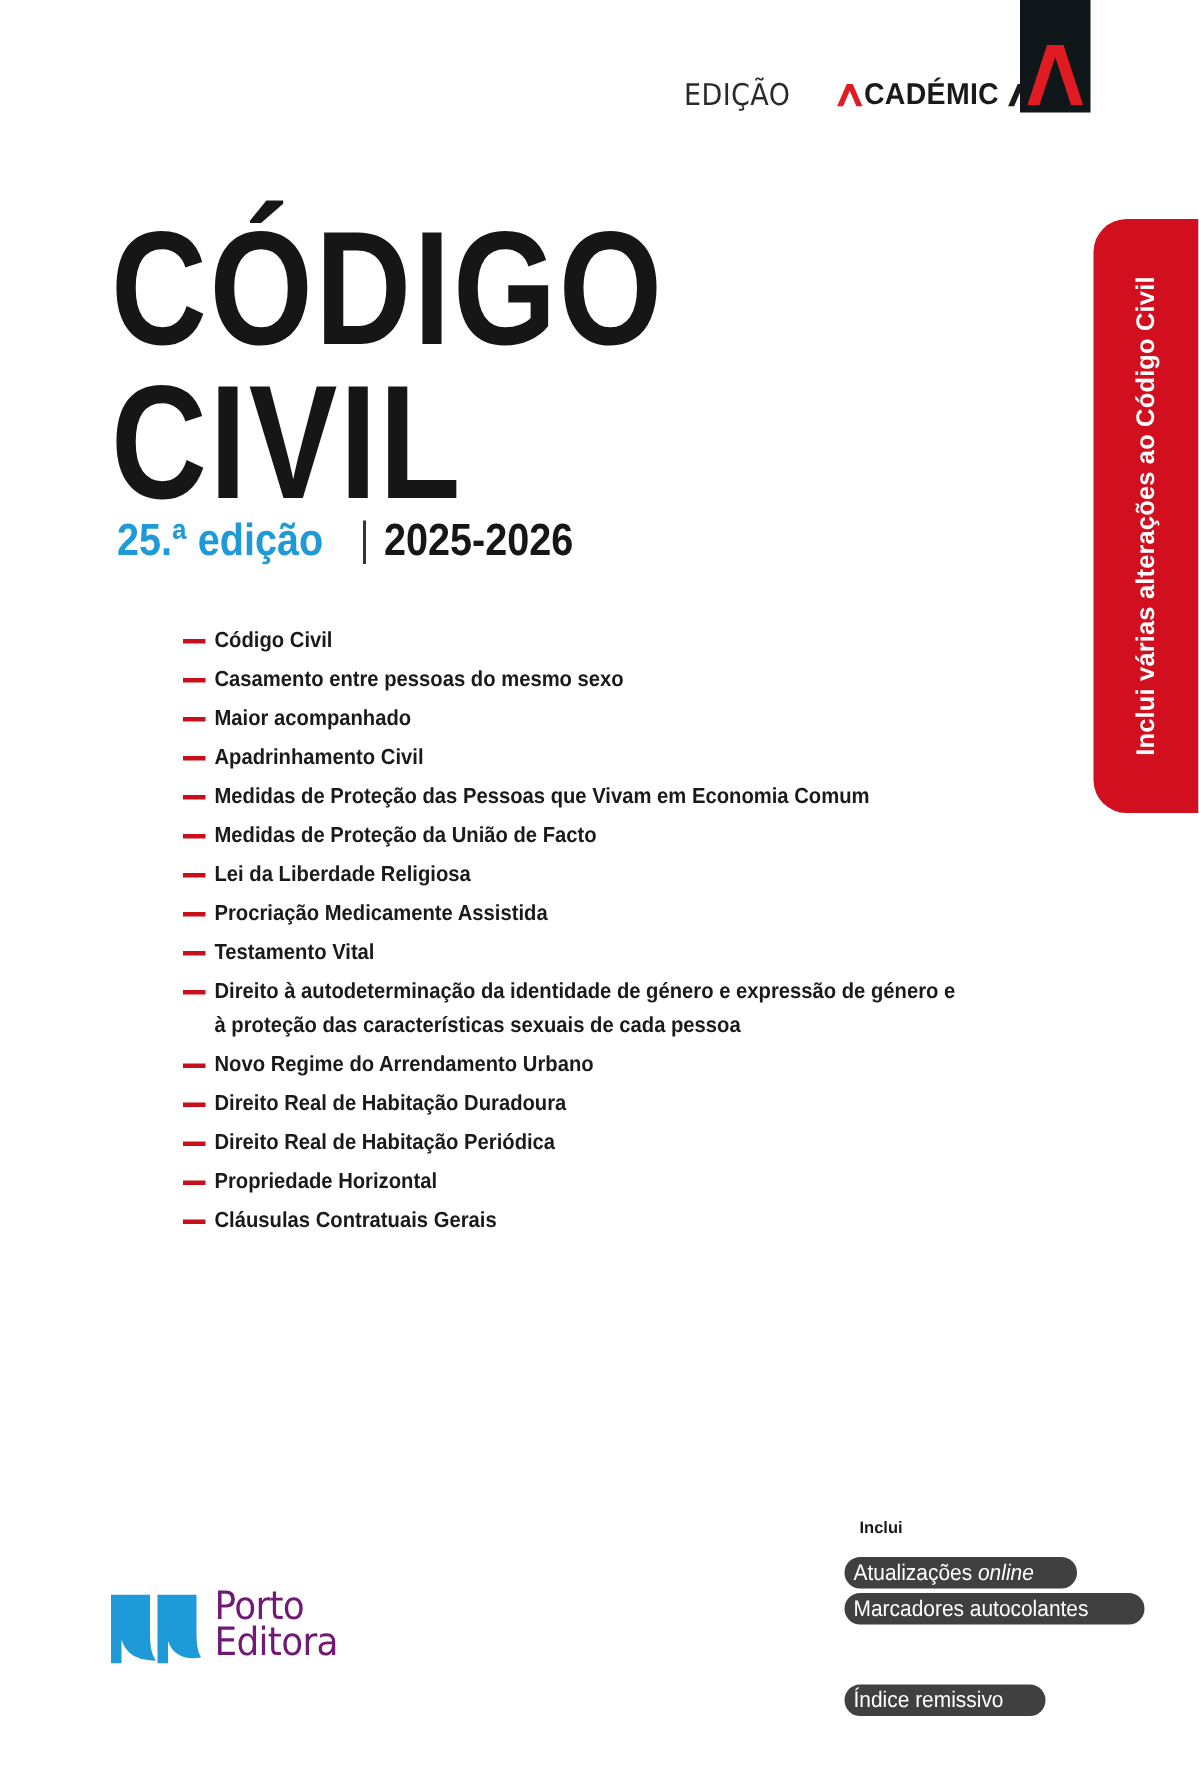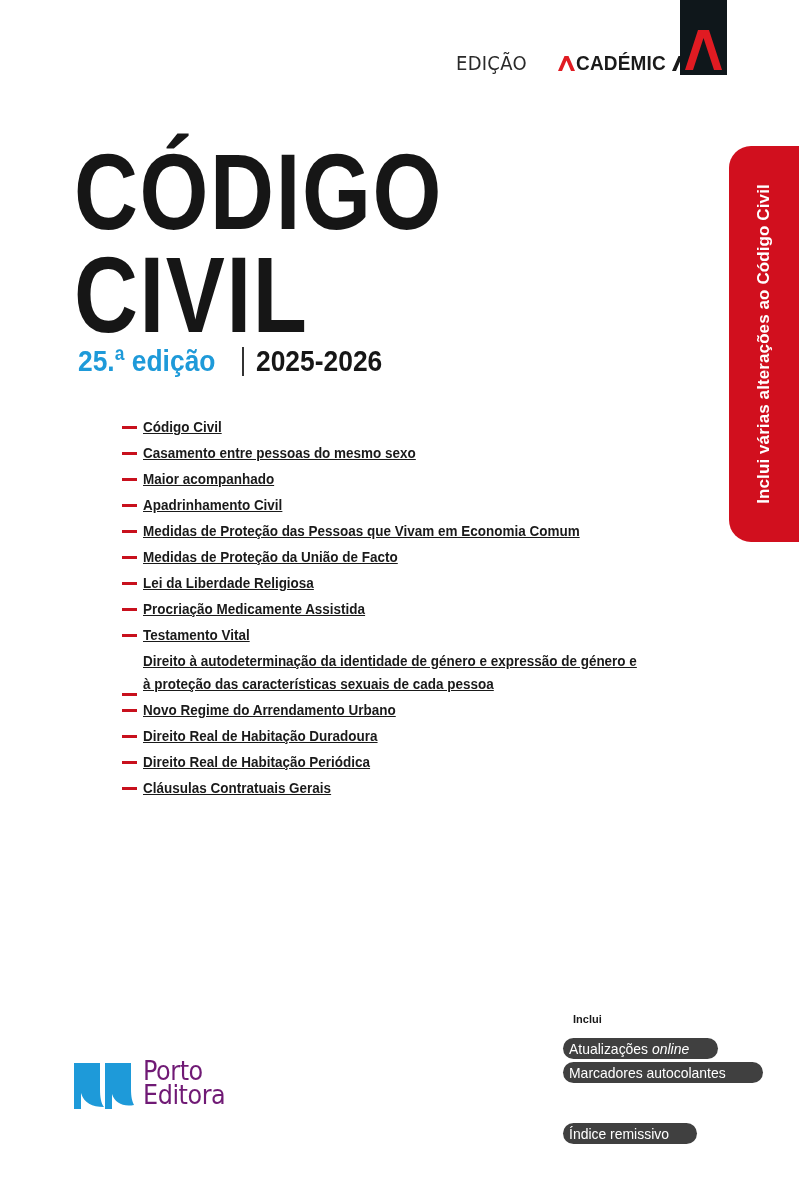--- a/index.html
+++ b/index.html
@@ -44,22 +44,22 @@
     background: #d10f1e; border-radius: 22px 0 0 22px;
   }
   .side-tab .vtext {
     position: absolute; left: 50%; top: 50%;
     transform: translate(-50%, -50%) rotate(-90deg);
     white-space: nowrap; color: #ffffff; font-weight: bold; font-size: 17px; letter-spacing: 0.1px;
   }
 
   
   .contents { position: absolute; left: 122px; top: 414px; width: 560px; list-style: none; }
-  .contents li { display: flex; align-items: flex-start; font-weight: bold; font-size: 14.5px; line-height: 26px; color: #1a1a1a; text-decoration: underline; }
-  .contents li.multi { line-height: 23px; padding-top: 2px; padding-bottom: 1px; align-items: flex-end; }
+  .contents li { display: flex; align-items: flex-start; font-weight: bold; font-size: 14.5px; line-height: 26px; color: #1a1a1a; }
+  .contents li.multi { line-height: 23px; padding-top: 2px; padding-bottom: 1px; }
   .contents .dash { flex: 0 0 15px; height: 2.6px; background: #c8101d; margin-top: 12px; margin-right: 6px; }
   .contents li.multi .dash { margin-top: 10px; }
   .contents .txt { display: inline-block; transform: scaleX(0.93); transform-origin: left center; white-space: nowrap; }
   .contents li.multi .txt { white-space: normal; width: 580px; }
 
   
   .inclui-label { position: absolute; left: 573px; top: 1013px; font-weight: bold; font-size: 11px; color: #1a1a1a; }
   .pill {
     position: absolute; left: 563px; height: 21px; background: #404040; border-radius: 11px;
     color: #ffffff; font-size: 15px; line-height: 21px; padding: 0 8px 0 6px; white-space: nowrap;
@@ -160,20 +160,24 @@
   <li>
       <span class="dash"></span>
       <span class="txt">Direito Real de Habitação Duradoura</span>
     </li>
   <li>
       <span class="dash"></span>
       <span class="txt">Direito Real de Habitação Periódica</span>
     </li>
   <li>
       <span class="dash"></span>
+      <span class="txt">Propriedade Horizontal</span>
+    </li>
+  <li>
+      <span class="dash"></span>
       <span class="txt">Cláusulas Contratuais Gerais</span>
     </li>
 </ul>
 
 <div class="inclui-label">Inclui</div>
 <div class="pill pill-1">
   <span class="inner"><span>Atualizações </span><i>online</i></span>
 </div>
 <div class="pill pill-2">
   <span class="inner">Marcadores autocolantes</span>

